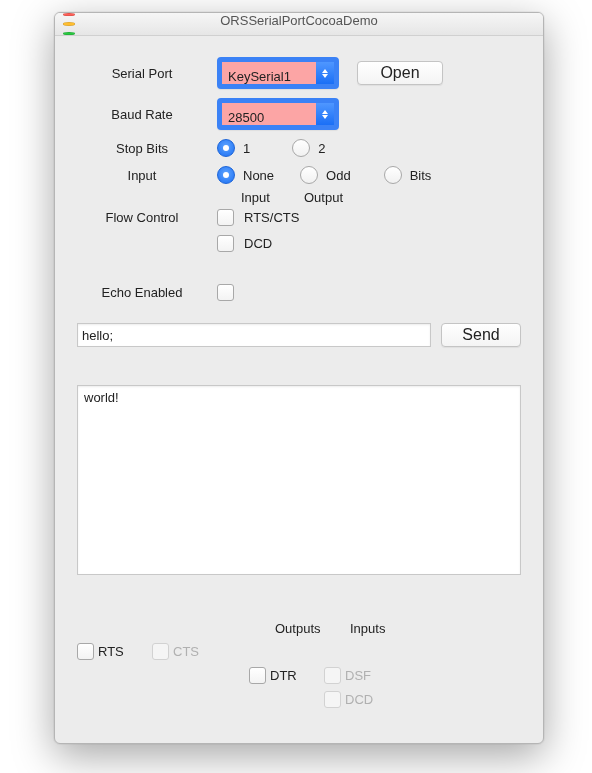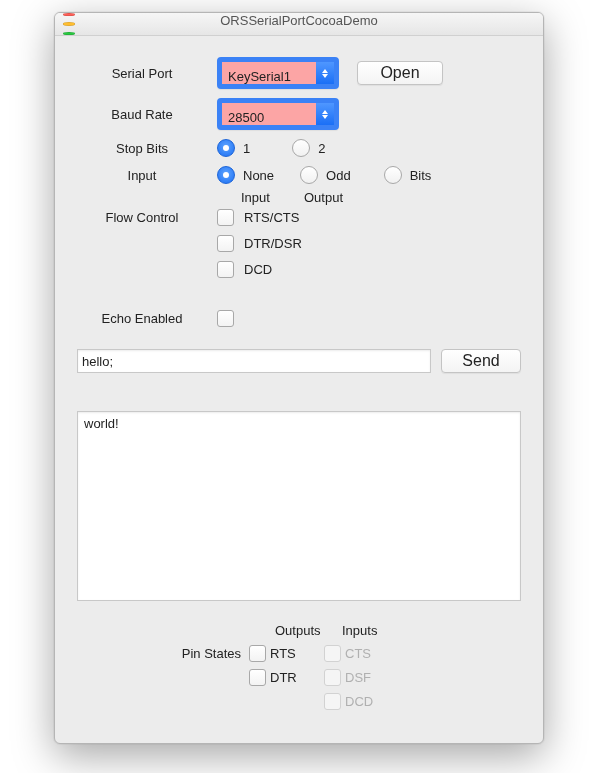--- a/index.html
+++ b/index.html
@@ -164,21 +164,22 @@
     padding: 4px 6px;
     box-shadow: inset 0 1px 2px rgba(0,0,0,0.08);
     overflow: hidden;
   }
 
   .sendrow { margin-top: 22px; display: flex; gap: 10px; }
   .sendrow .text-input { flex: 1; }
 
   .pin-header {
     display: flex;
-    gap: 12px;
+    gap: 20px;
+    margin-top: 24px;
   }
   .pin-header span { width: 55px; }
 
   .pin-row {
     display: flex; align-items: center;
     margin-top: 7px;
   }
   .pin-row .lbl2 { width: 164px; text-align: right; padding-right: 8px; }
   .pin-row .col { width: 75px; display: flex; align-items: center; }
 </style>
@@ -243,25 +244,20 @@
           <span>Output</span>
         </div>
       </div>
 
       <div class="row" style="margin-top:4px">
         <div class="lbl">Flow Control</div>
         <span class="check"></span>
         <span class="clabel">RTS/CTS</span>
       </div>
 
-      <div class="row">
-        <div class="lbl"></div>
-        <span class="check"></span>
-        <span class="clabel">DTR/DSR</span>
-      </div>
 
       <div class="row">
         <div class="lbl"></div>
         <span class="check"></span>
         <span class="clabel">DCD</span>
       </div>
 
       <div class="row" style="margin-top:32px">
         <div class="lbl">Echo Enabled</div>
         <span class="check"></span>
@@ -283,21 +279,20 @@
       <div class="row" style="margin-top:22px">
         <div class="lbl" style="width:164px"></div>
         <div style="width:18px"></div>
         <div class="pin-header">
           <span>Outputs</span>
           <span>Inputs</span>
         </div>
       </div>
 
       <div class="pin-row">
-        <div class="lbl2">Pin States</div>
         <div class="col">
           <span class="check"></span>
           <span class="clabel">RTS</span>
         </div>
         <div class="col">
           <span class="check disabled"></span>
           <span class="clabel disabled">CTS</span>
         </div>
       </div>
 

